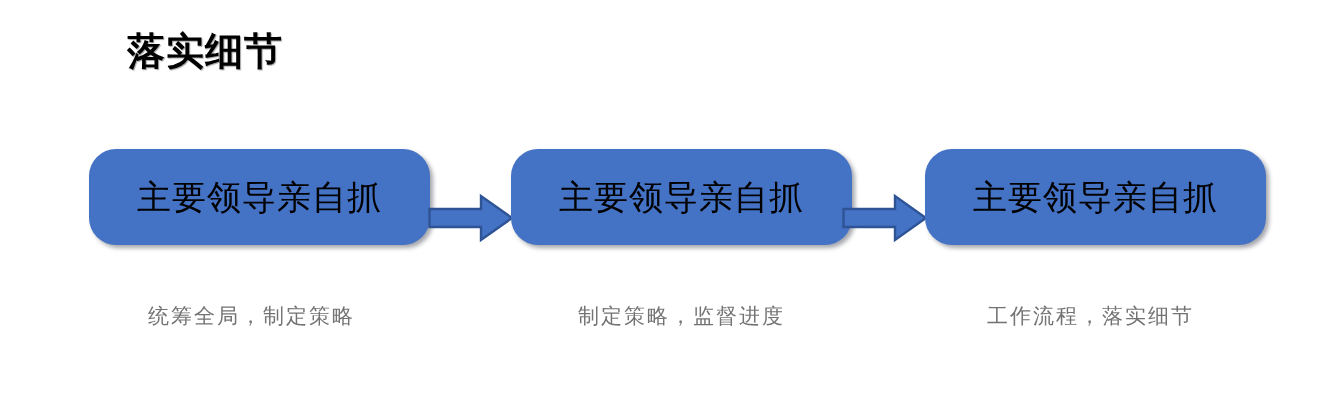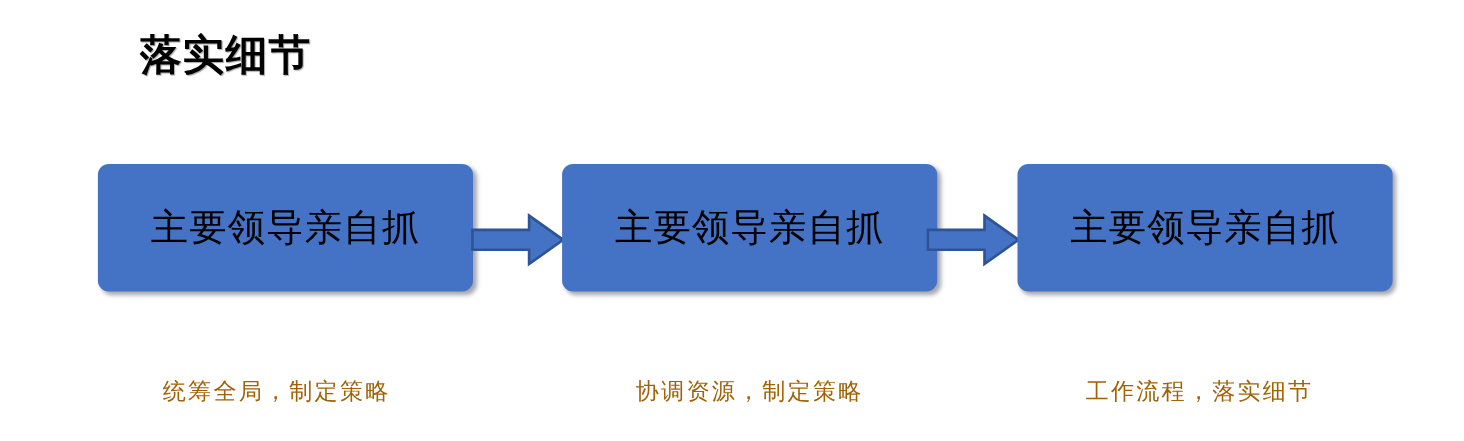--- a/index.html
+++ b/index.html
@@ -45,23 +45,23 @@
   }
   .flow-stage[data-index="0"] { left: 89px; }
   .flow-stage[data-index="1"] { left: 511px; }
   .flow-stage[data-index="2"] { left: 925px; }
 
   .stage-box {
     position: absolute;
     left: 0;
     top: 0;
     width: 341px;
-    height: 116px;
+    height: 96px;
     box-sizing: border-box;
-    border-radius: 10px;
+    border-radius: 27px;
     background: #4472C4;
     box-shadow: 3px 3px 4px rgba(40, 45, 60, 0.42);
     display: flex;
     align-items: center;
     justify-content: center;
   }
 
   .stage-label {
     font-family: "Liberation Sans", "DejaVu Sans", sans-serif;
     font-size: 34px;
@@ -73,25 +73,24 @@
   }
 
   .stage-caption {
     position: absolute;
     top: 155px;
     width: 341px;
     text-align: center;
     font-family: "Liberation Serif", "DejaVu Serif", serif;
     font-size: 21px;
     font-weight: normal;
-    color: #a16207;
+    color: #737373;
     letter-spacing: 2px;
     white-space: nowrap;
     line-height: 1.2;
-    margin-top: 40px;
   }
   .flow-stage[data-index="0"] .stage-caption { text-indent: -16px; }
   .flow-stage[data-index="1"] .stage-caption { text-indent: 0px; }
   .flow-stage[data-index="2"] .stage-caption { text-indent: -10px; }
 
   .flow-arrow {
     position: absolute;
     top: 193px;
     width: 86px;
     height: 50px;
@@ -117,21 +116,21 @@
   <div class="flow-arrow" data-index="0">
     <svg viewBox="0 0 86 50" xmlns="http://www.w3.org/2000/svg">
       <polygon points="1.5,16 53,16 53,3 84,25 53,47 53,34 1.5,34" fill="#4472C4" stroke="#2E5496" stroke-width="2.4" stroke-linejoin="miter"></polygon>
     </svg>
   </div>
 
   <div class="flow-stage" data-index="1">
     <div class="stage-box">
       <span class="stage-label">主要领导亲自抓</span>
     </div>
-    <div class="stage-caption">协调资源，制定策略</div>
+    <div class="stage-caption">制定策略，监督进度</div>
   </div>
 
   <div class="flow-arrow" data-index="1">
     <svg viewBox="0 0 86 50" xmlns="http://www.w3.org/2000/svg">
       <polygon points="1.5,16 53,16 53,3 84,25 53,47 53,34 1.5,34" fill="#4472C4" stroke="#2E5496" stroke-width="2.4" stroke-linejoin="miter"></polygon>
     </svg>
   </div>
 
   <div class="flow-stage" data-index="2">
     <div class="stage-box">

